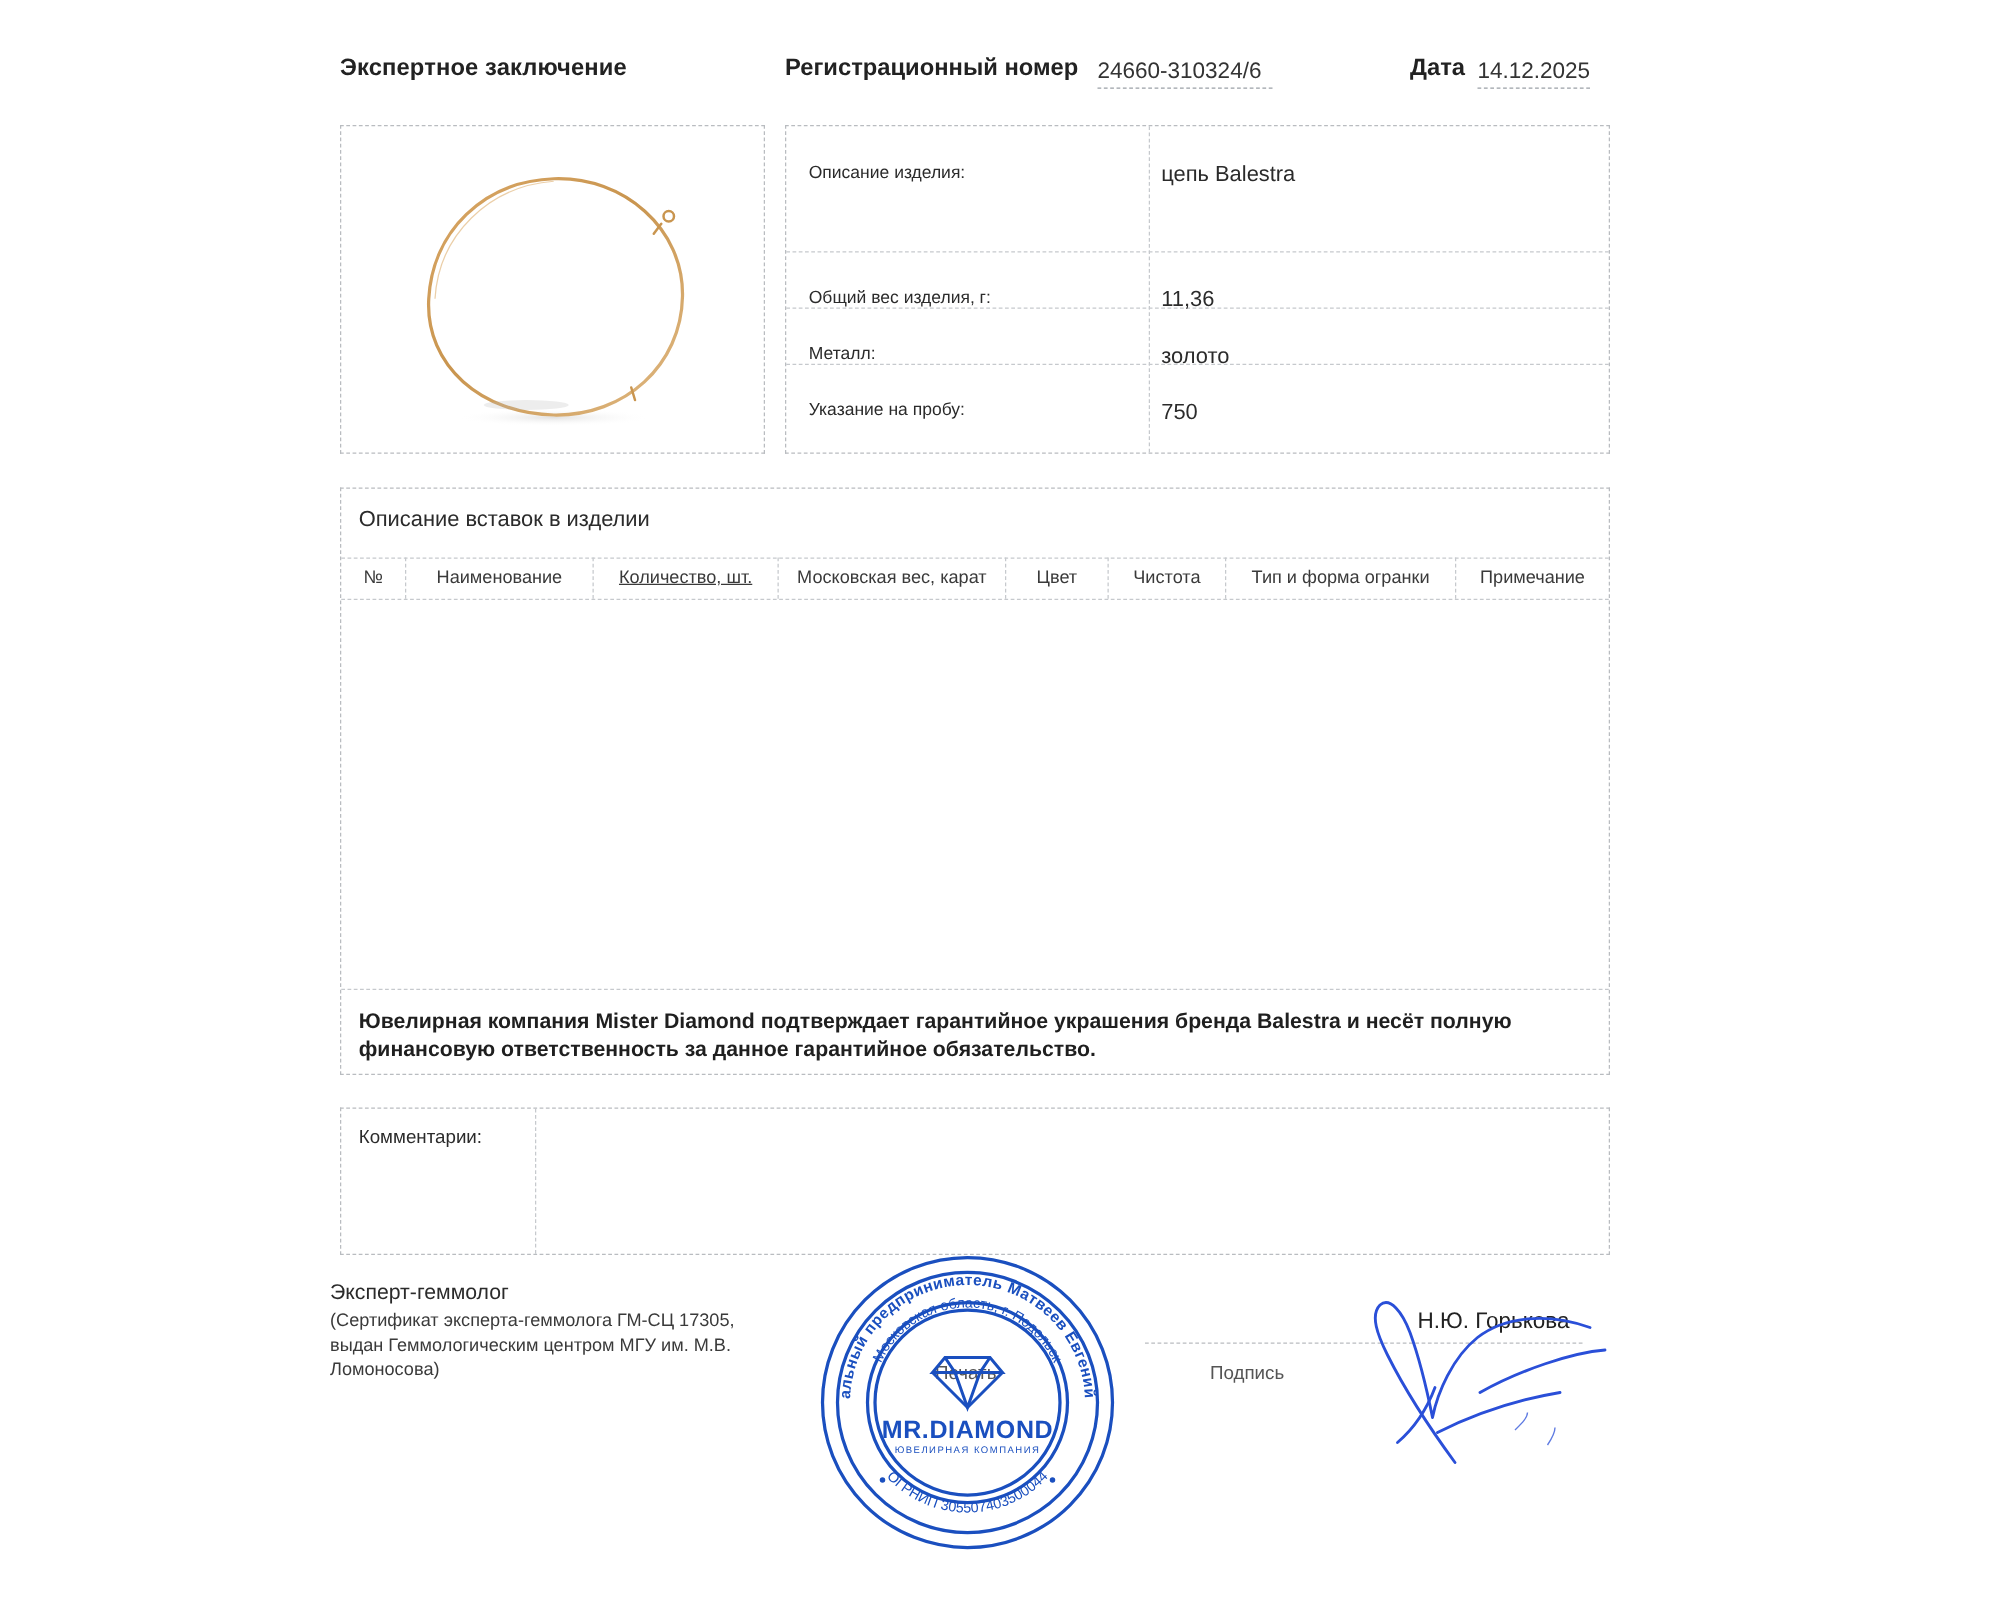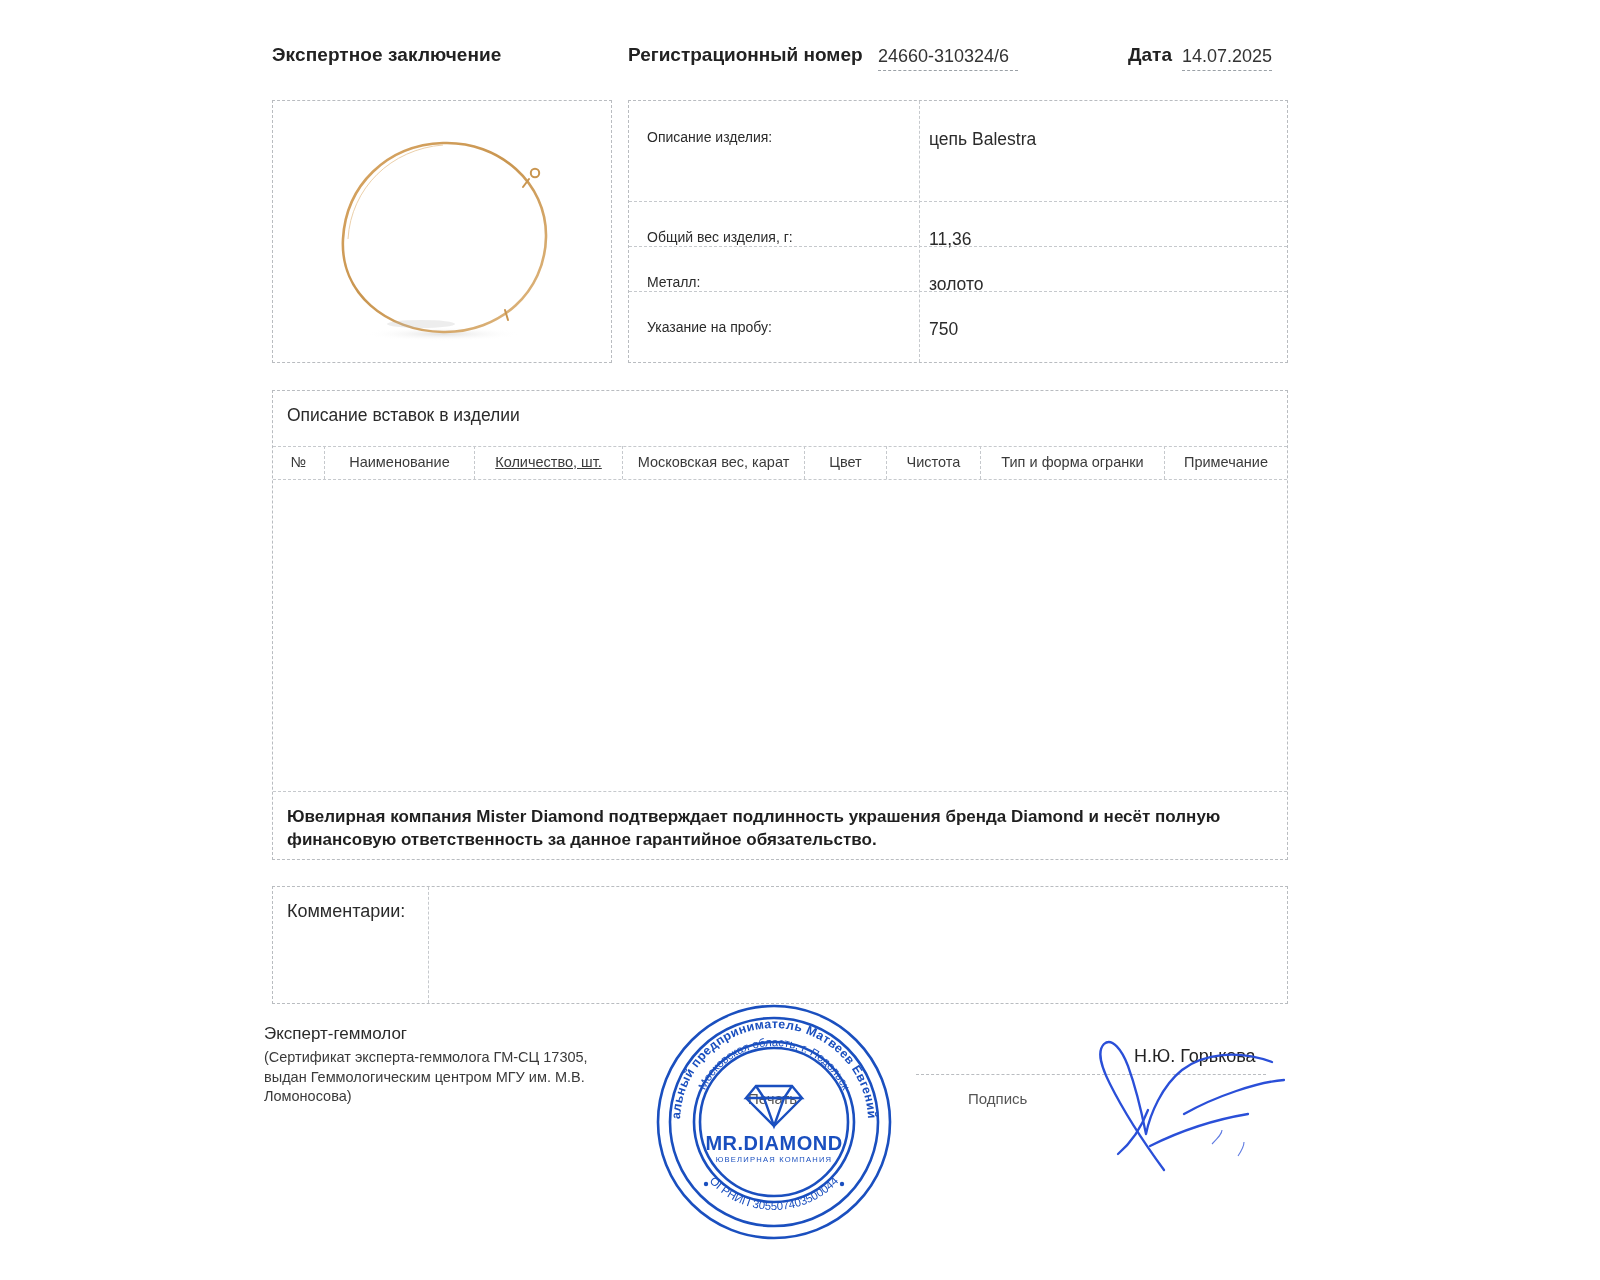--- a/index.html
+++ b/index.html
@@ -201,21 +201,21 @@
     top: 886px;
     width: 1016px;
     height: 118px;
     border: 1px dashed #b9bcc0;
     box-sizing: border-box;
   }
   .comments-label {
     position: absolute;
     left: 14px;
     top: 14px;
-    font-size: 18px;
+    font-size: 15px;
     color: #2b2b2b;
   }
   .comments-vline {
     position: absolute;
     left: 155px;
     top: 0;
     bottom: 0;
     border-left: 1px dashed #c6c9cd;
   }
 
@@ -285,21 +285,21 @@
 </head>
 <body>
 
 <div class="page">
 
   <div class="header">
     <div class="hdr-title">Экспертное заключение</div>
     <div class="hdr-reg-label">Регистрационный номер</div>
     <div class="hdr-reg-value">24660-310324/6</div>
     <div class="hdr-date-label">Дата</div>
-    <div class="hdr-date-value">14.07.2025</div>
+    <div class="hdr-date-value">14.12.2025</div>
   </div>
 
   <div class="photo-box">
     <svg class="chain-svg" width="304" height="245" viewBox="0 0 304 245">
       <defs>
         <linearGradient id="goldg" x1="0" y1="0" x2="1" y2="1">
           <stop offset="0%" stop-color="#d9a766"></stop>
           <stop offset="45%" stop-color="#c9954f"></stop>
           <stop offset="100%" stop-color="#e0b983"></stop>
         </linearGradient>
@@ -348,21 +348,21 @@
       <div class="th" style="width:150px;">Наименование</div>
       <div class="th" style="width:148px;text-decoration:underline;">Количество, шт.</div>
       <div class="th" style="width:182px;">Московская вес, карат</div>
       <div class="th" style="width:82px;">Цвет</div>
       <div class="th" style="width:94px;">Чистота</div>
       <div class="th" style="width:184px;">Тип и форма огранки</div>
       <div class="th" style="width:122px;">Примечание</div>
     </div>
 
     <div class="confirm-line"></div>
-    <div class="confirm-text">Ювелирная компания Mister Diamond подтверждает подлинность украшения бренда Diamond и несёт полную финансовую ответственность за данное гарантийное обязательство.</div>
+    <div class="confirm-text">Ювелирная компания Mister Diamond подтверждает гарантийное украшения бренда Balestra и несёт полную финансовую ответственность за данное гарантийное обязательство.</div>
   </div>
 
   <div class="comments-box">
     <div class="comments-label">Комментарии:</div>
     <div class="comments-vline"></div>
     <div style="position:absolute; left:170px; top:14px; font-size:17px; color:#2b2b2b;"></div>
   </div>
 
   <div class="footer">
     <div class="expert-title">Эксперт-геммолог</div>

